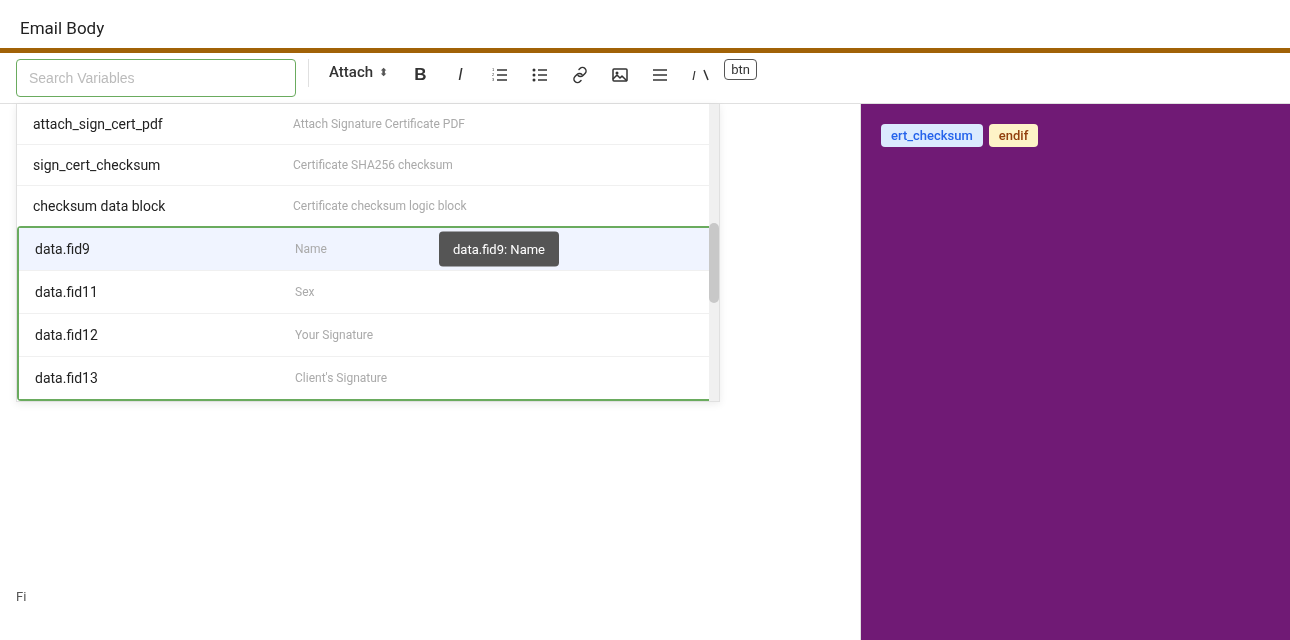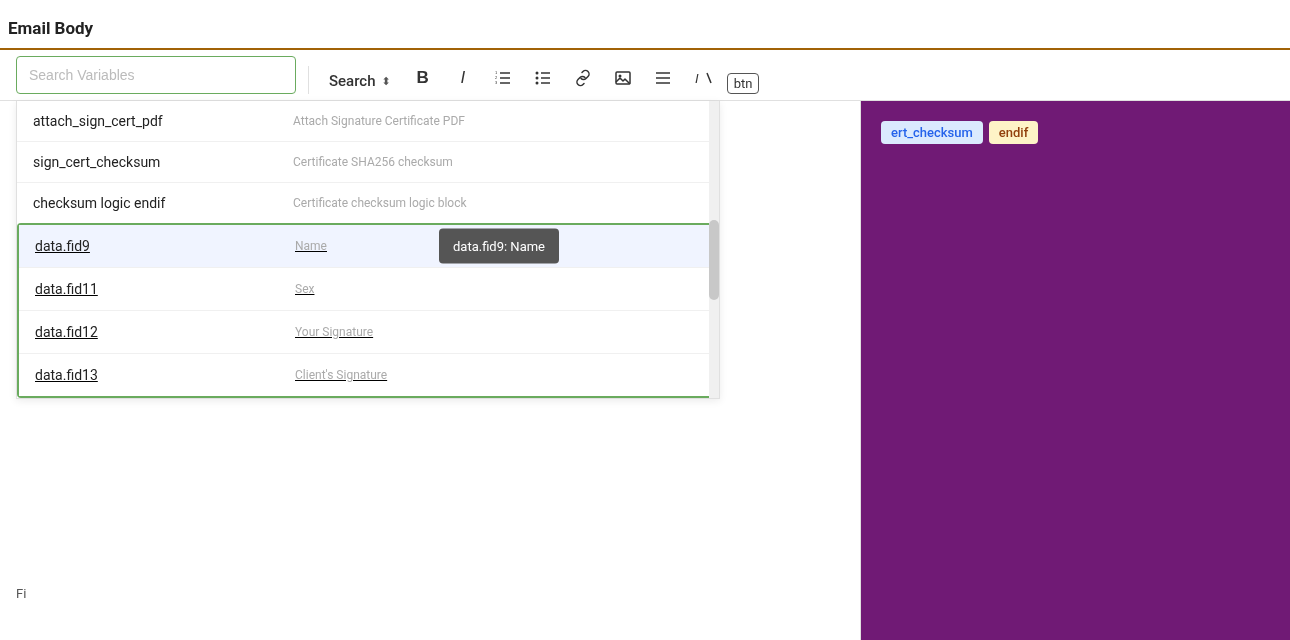--- a/index.html
+++ b/index.html
@@ -14,32 +14,32 @@
 
     .page-wrapper {
       width: 1290px;
       height: 640px;
       background: #fff;
       position: relative;
     }
 
     
     .page-title {
-      padding: 18px 8px 10px;
+      padding: 18px 20px 10px;
       font-size: 17px;
-      font-weight: 700;
+      font-weight: 400;
       color: #222;
     }
 
     
     .toolbar {
       display: flex;
-      align-items: flex-end;
+      align-items: flex-start;
       padding: 6px 16px;
-      border-top: 2px solid #a16207;
+      border-top: 5px solid #a16207;
       border-bottom: 1px solid #e0e0e0;
       background: #fff;
       gap: 8px;
       position: relative;
       z-index: 10;
     }
 
     .search-input {
       width: 280px;
       height: 38px;
@@ -150,21 +150,20 @@
       color: #aaa;
       font-weight: 400;
     }
 
     
     .group-section {
       border: 2.5px solid #6aab5e;
       border-radius: 4px;
       margin: 0;
       position: relative;
-      text-decoration: underline;
     }
 
     .group-item {
       display: flex;
       align-items: center;
       padding: 13px 16px;
       border-bottom: 1px solid #f0f0f0;
       cursor: pointer;
       background: #fff;
       position: relative;
@@ -257,21 +256,21 @@
 <div class="page-wrapper">
 
   <div class="page-title">Email Body</div>
 
   <div class="toolbar">
     <input class="search-input" type="text" placeholder="Search Variables" style="">
 
     <div class="toolbar-divider"></div>
 
     <div class="format-select-wrapper">
-      <span>Search</span>
+      <span>Attach</span>
       <span class="chevron-icon">⬍</span>
     </div>
 
     <button class="toolbar-btn bold-btn">B</button>
     <button class="toolbar-btn italic-btn">I</button>
     <button class="toolbar-btn">
       <svg width="18" height="18" viewBox="0 0 18 18" fill="none">
         <line x1="6" y1="4" x2="16" y2="4" stroke="#333" stroke-width="1.5"></line>
         <line x1="6" y1="9" x2="16" y2="9" stroke="#333" stroke-width="1.5"></line>
         <line x1="6" y1="14" x2="16" y2="14" stroke="#333" stroke-width="1.5"></line>
@@ -326,21 +325,21 @@
       <div id="pre-items-container">
           <div class="dropdown-item">
       <span class="var-name">attach_sign_cert_pdf</span>
       <span class="var-desc">Attach Signature Certificate PDF</span>
     </div>
           <div class="dropdown-item">
       <span class="var-name">sign_cert_checksum</span>
       <span class="var-desc">Certificate SHA256 checksum</span>
     </div>
           <div class="dropdown-item">
-      <span class="var-name">checksum logic endif</span>
+      <span class="var-name">checksum data block</span>
       <span class="var-desc">Certificate checksum logic block</span>
     </div>
         </div>
 
       <div class="group-section">
         <div id="group-items-container">
             <div class="group-item">
       <span class="var-name">data.fid9</span>
       <span class="var-desc">Name</span>
       <span class="tooltip">data.fid9: Name</span>

